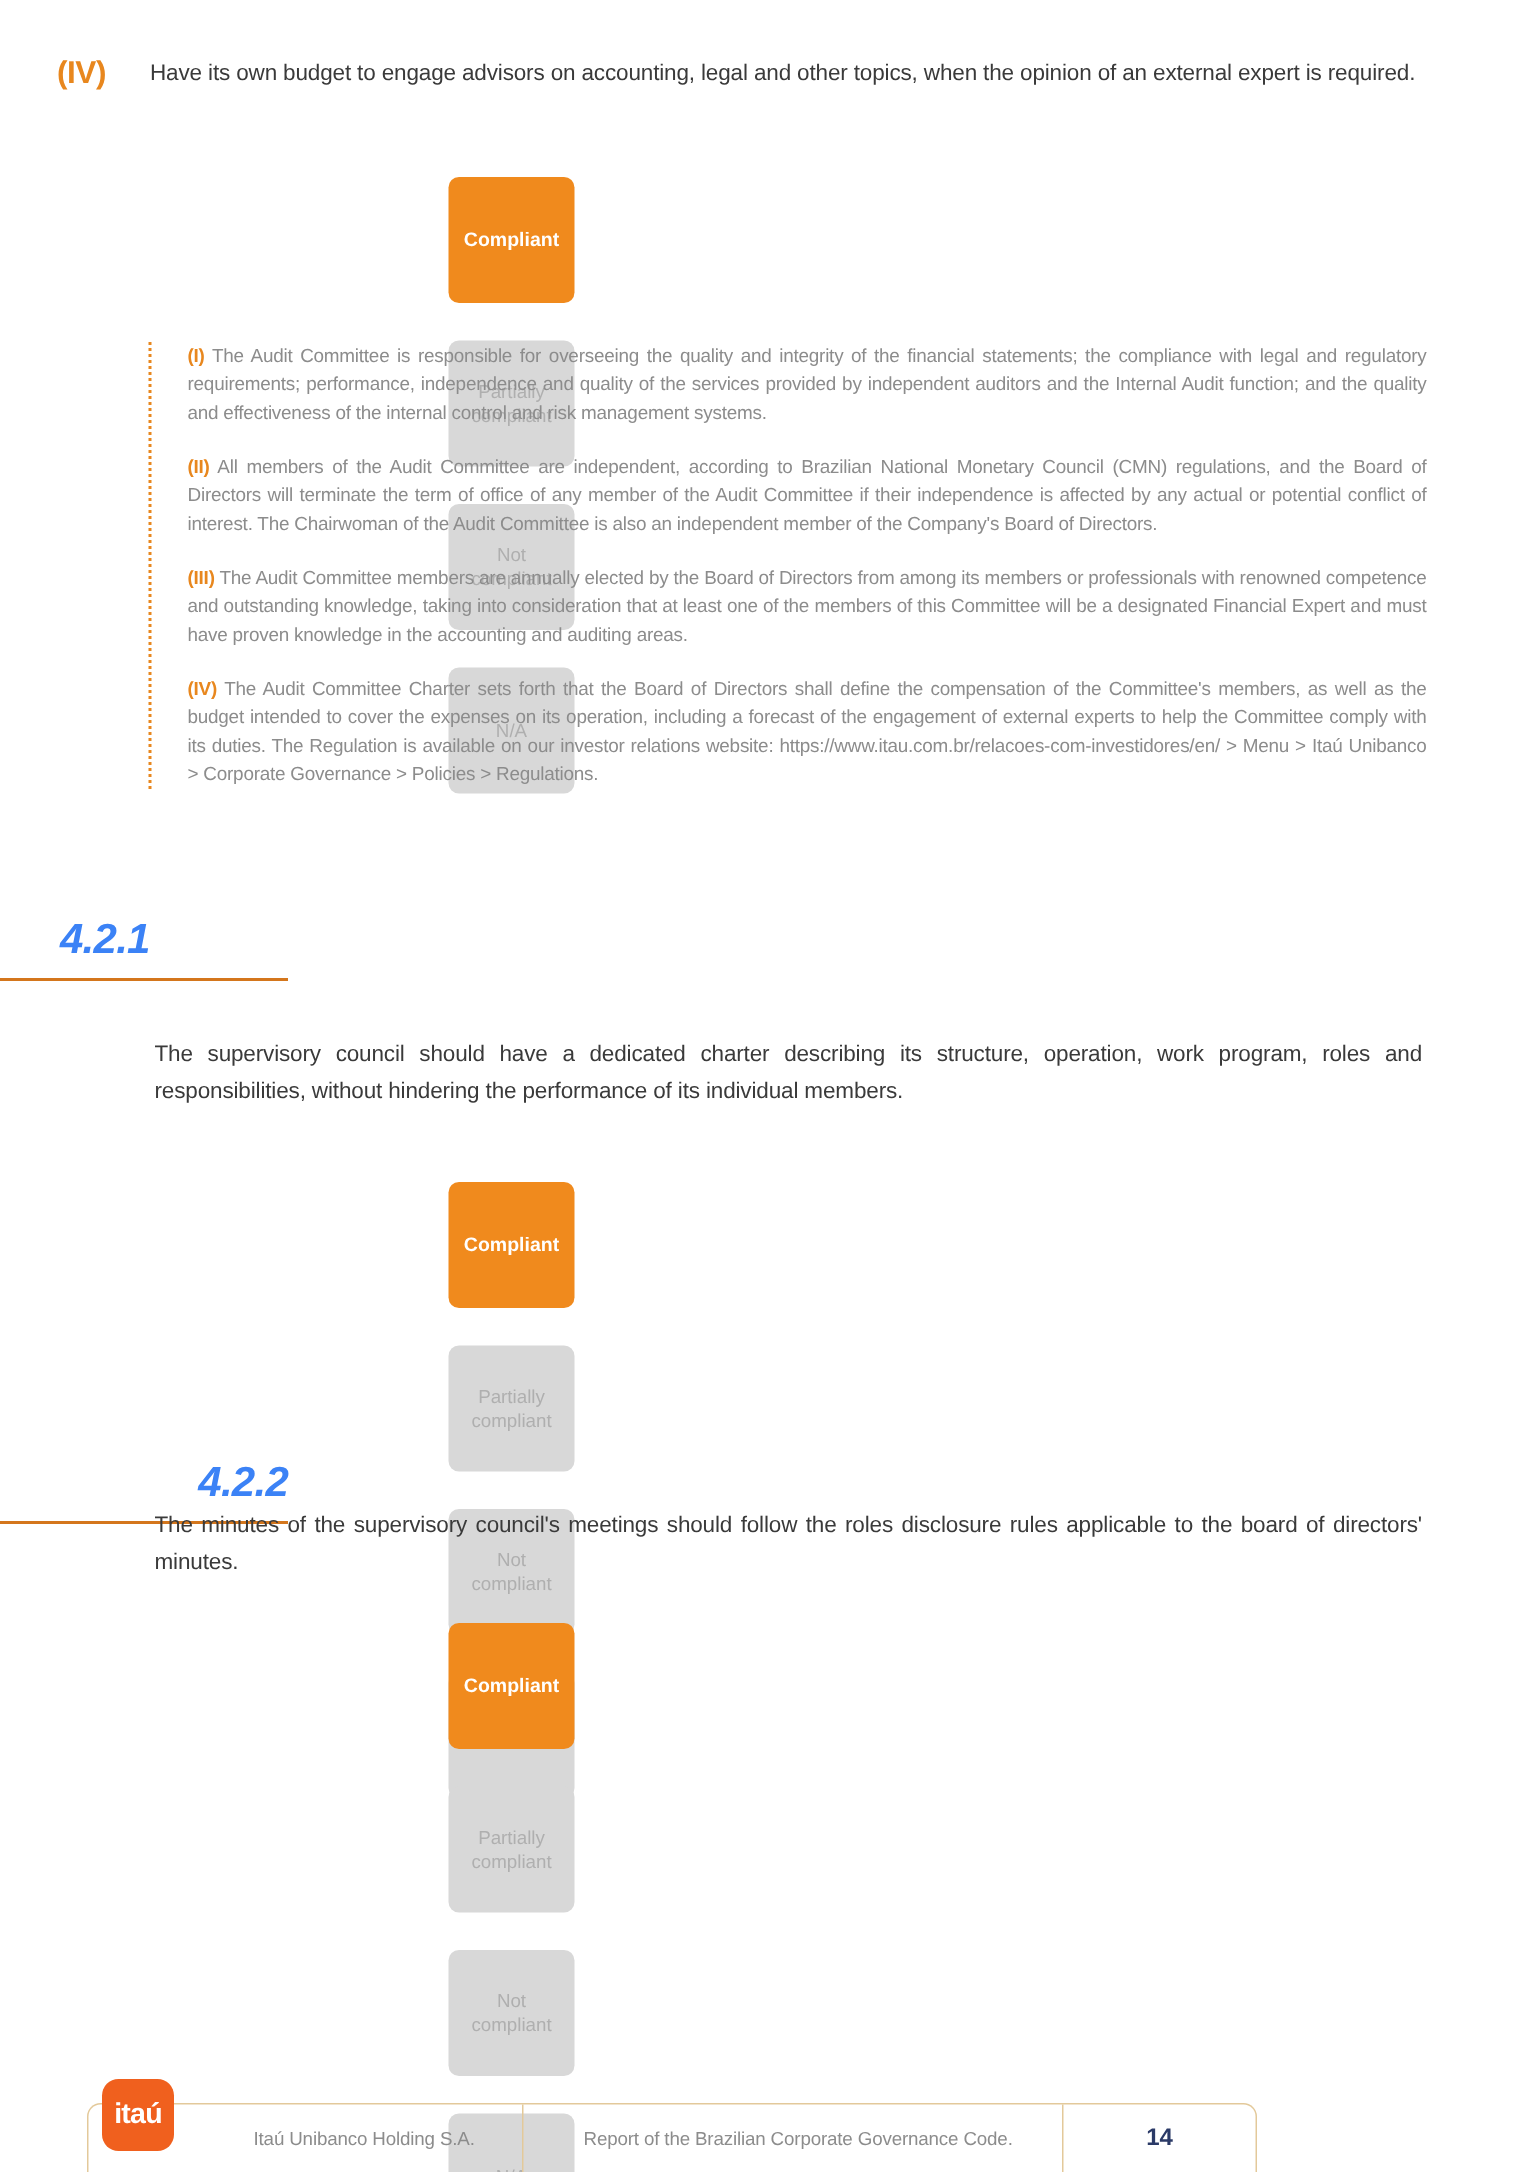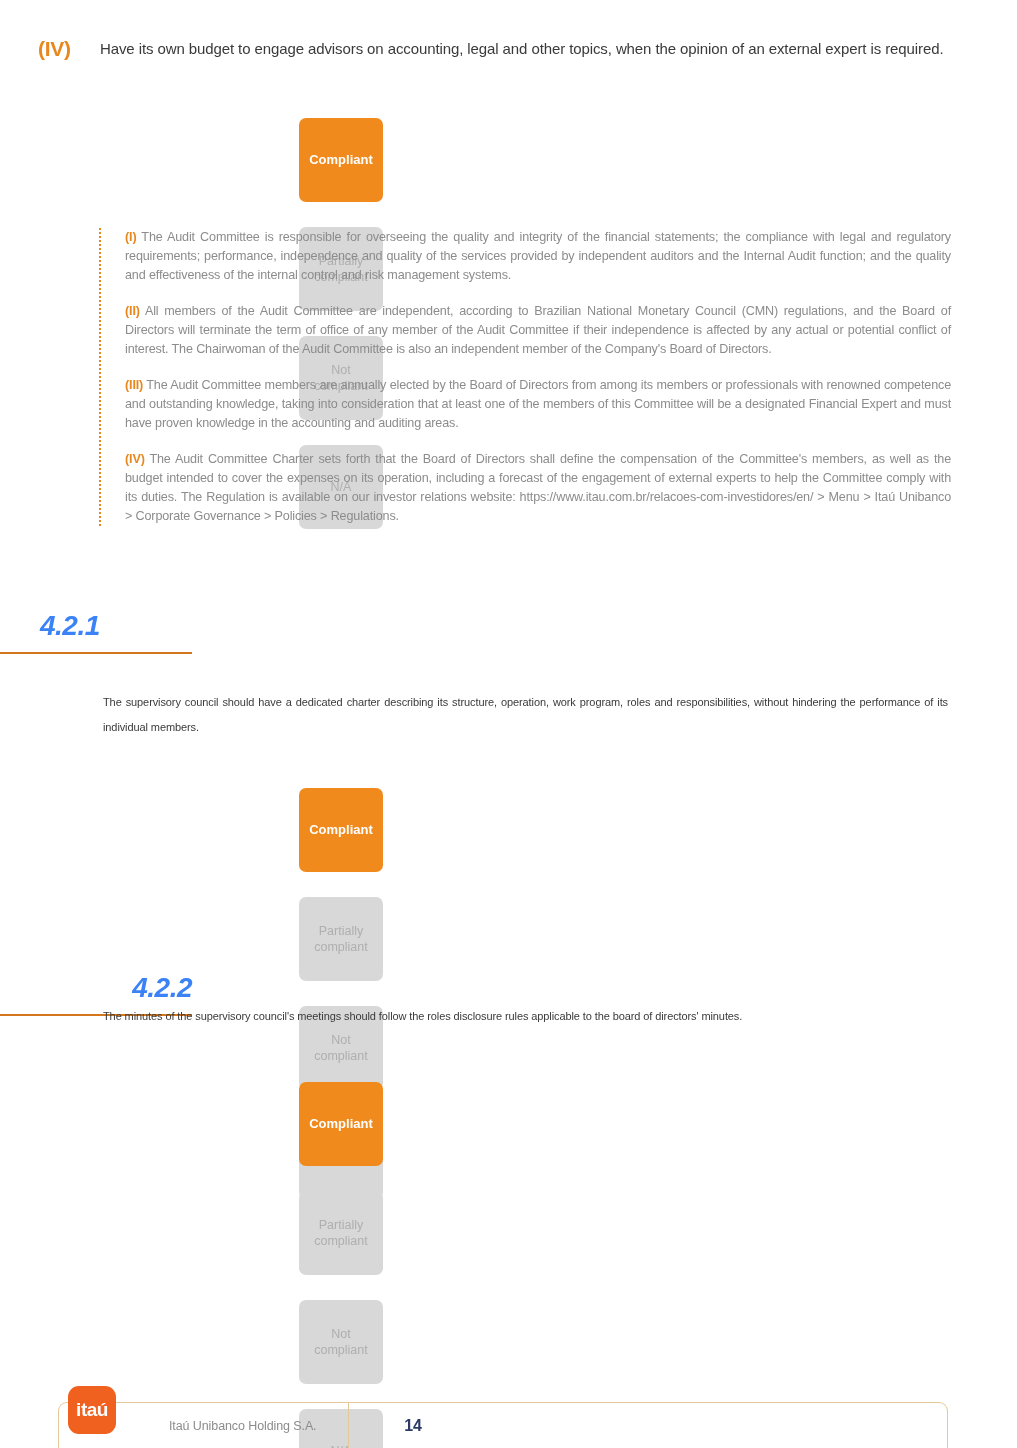--- a/index.html
+++ b/index.html
@@ -133,41 +133,42 @@
     height: 2px;
     background: #D4761C;
   }
 
   
   .section-body {
     position: absolute;
     left: 103px;
     width: 845px;
     color: #3a3a3a;
-    font-size: 11px;
+    font-size: 15px;
     line-height: 25px;
     text-align: justify;
     letter-spacing: -0.1px;
   }
   .section-body.b421 { top: 690px; }
   .section-body.b422 { top: 1004px; }
 
   
   .footer {
     position: absolute;
     left: 58px;
     top: 1402px;
-    width: 890px;
+    width: 780px;
     height: 46px;
     border: 1px solid #E3C99A;
     border-bottom: none;
     border-radius: 9px 9px 0 0;
     box-sizing: border-box;
     display: flex;
     align-items: center;
+    justify-content: center;
   }
   .footer-logo {
     position: absolute;
     left: 68px;
     top: 1386px;
     width: 48px;
     height: 48px;
     background: #F0601E;
     border-radius: 11px;
     display: flex;
@@ -248,17 +249,18 @@
 
   <div class="status-row r3">
     <div class="status-btn selected">Compliant</div>
     <div class="status-btn unselected">Partially compliant</div>
     <div class="status-btn unselected">Not compliant</div>
     <div class="status-btn unselected">N/A</div>
   </div>
 
   <div class="footer">
     <div class="footer-cell company">Itaú Unibanco Holding S.A.</div>
+    <div class="footer-cell report">Report of the Brazilian Corporate Governance Code.</div>
     <div class="footer-cell pageno">14</div>
   </div>
   <div class="footer-logo">itaú</div>
 
 </div>
 
 </body></html>

